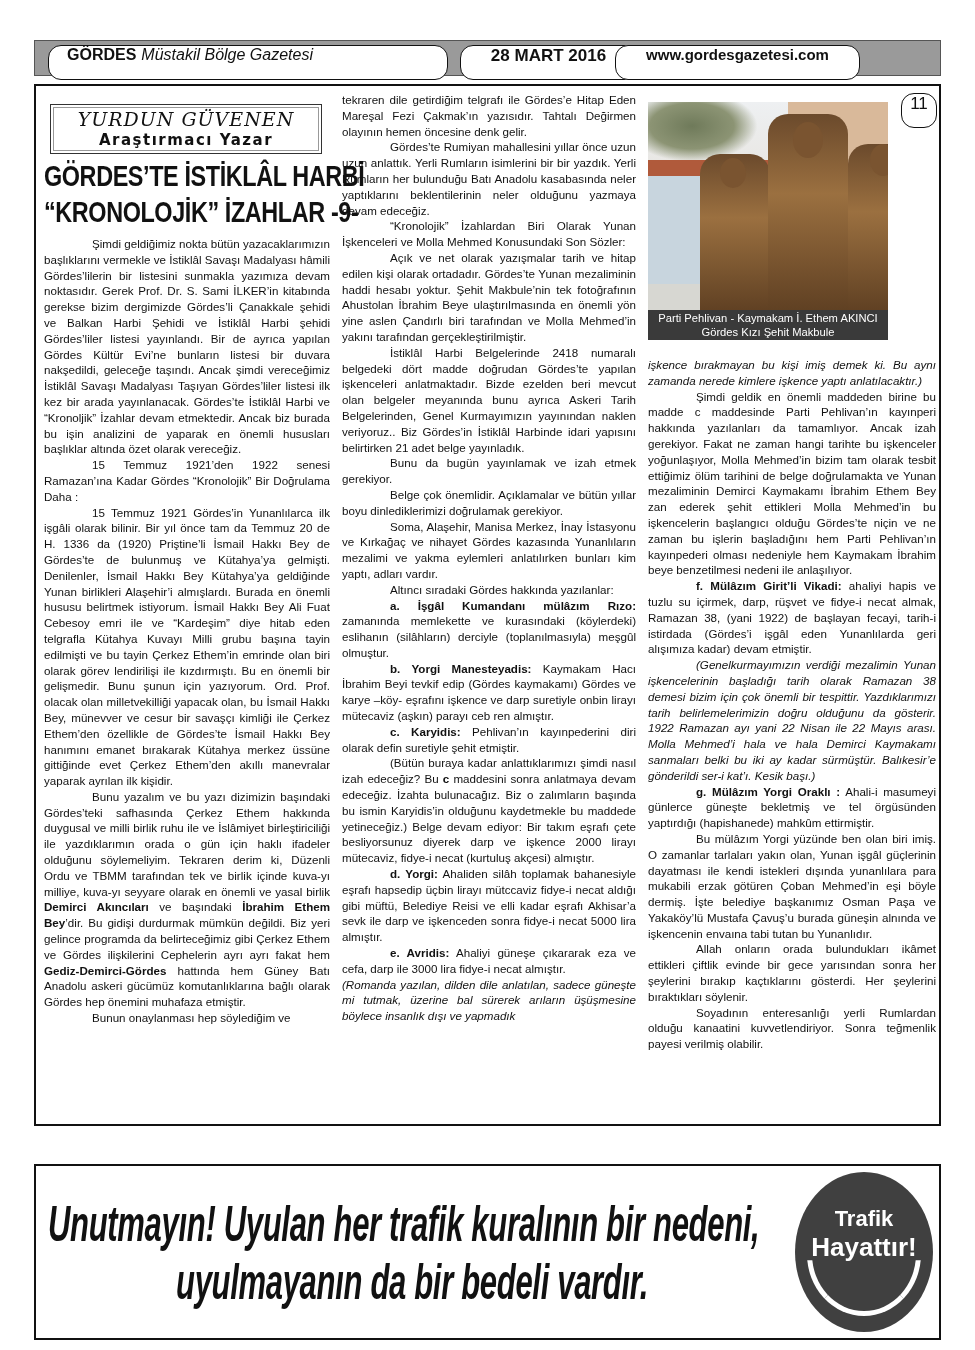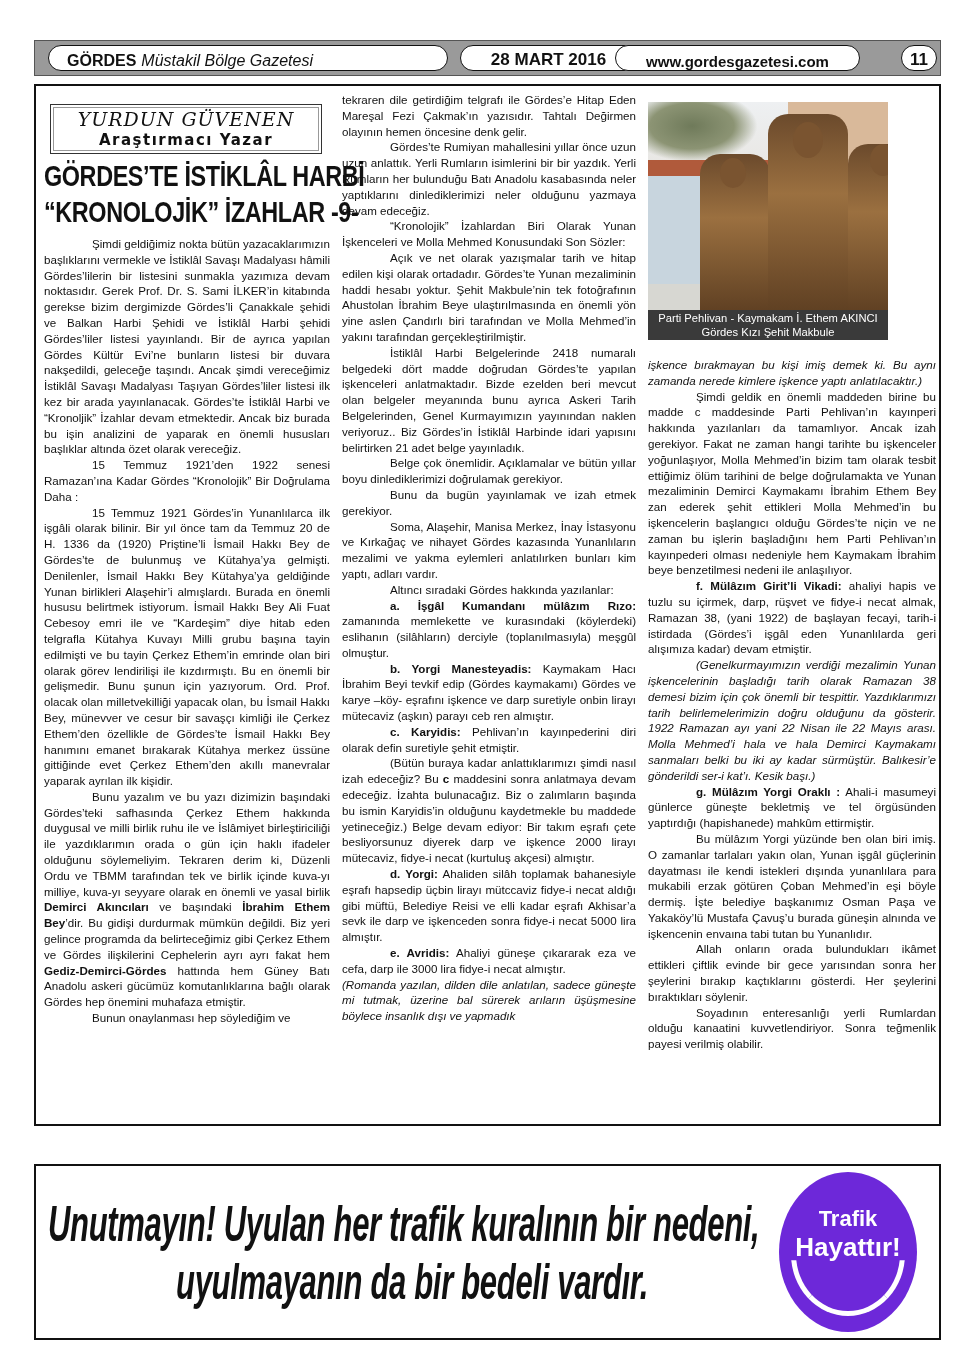--- a/index.html
+++ b/index.html
@@ -5,31 +5,31 @@
   * { box-sizing: border-box; margin: 0; padding: 0; }
   html, body { width: 975px; height: 1350px; background: #ffffff; overflow: hidden; }
   body { position: relative; font-family: "Liberation Sans", sans-serif; color: #111; }
 
   
   .header-bar {
     position: absolute; left: 34px; top: 40px; width: 907px; height: 36px;
     background: #9a9a9a; border: 1.5px solid #555;
   }
   .pill {
-    position: absolute; top: 4px; height: 26px; background: #fff;
+    position: absolute; top: 4px; height: 35px; background: #fff;
     border: 1.5px solid #111; border-radius: 13px;
-    display: flex; align-items: flex-end; justify-content: center;
+    display: flex; align-items: flex-start; justify-content: center;
     font-size: 16px; white-space: nowrap;
   }
   .pill.title { left: 13px; width: 400px; justify-content: flex-start; padding-left: 18px; }
   .pill.title b { font-weight: bold; margin-right: 5px; }
   .pill.title i { font-style: italic; }
   .pill.date { left: 425px; width: 177px; font-weight: bold; font-size: 17px; }
   .pill.web { left: 580px; width: 245px; font-weight: bold; font-size: 15px; }
-  .pill.page { left: 866px; width: 36px; font-weight: bold; font-size: 17px; }
+  .pill.page { left: 866px; width: 36px; font-weight: normal; font-size: 17px; margin-top: 48px; }
 
   
   .article-frame {
     position: absolute; left: 34px; top: 84px; width: 907px; height: 1042px;
     border: 2.5px solid #111;
   }
 
   .col { position: absolute; top: 8px; font-size: 11.6px; line-height: 15.8px; text-align: justify; }
   .col p { text-indent: 48px; }
   .col p.noindent { text-indent: 0; }
@@ -89,22 +89,22 @@
     border: 2.5px solid #111; background: #fff; margin-top: 28px;
   }
   .ad-line1, .ad-line2 {
     position: absolute; font-family: "Liberation Sans", sans-serif; font-weight: bold; font-style: italic;
     font-size: 50px; line-height: 56px; white-space: nowrap;
     transform: scaleX(0.62); transform-origin: left top; letter-spacing: -0.5px;
   }
   .ad-line1 { left: 12px; top: 30px; }
   .ad-line2 { left: 140px; top: 88px; }
   .ad-badge {
-    position: absolute; right: 22px; top: 6px; width: 138px; height: 160px; border-radius: 50%;
-    background: #6d28d9;
+    position: absolute; right: 6px; top: 6px; width: 138px; height: 160px; border-radius: 50%;
+    background: #404040;
   }
   .ad-badge .smile {
     position: absolute; left: 12px; top: 20px; width: 114px; height: 124px;
     border: 5px solid #fff; border-top-color: transparent; border-left-color: transparent; border-right-color: transparent;
     border-radius: 50%;
   }
   .ad-badge .smile-sides {
     position: absolute; left: 12px; top: 20px; width: 114px; height: 124px;
     border-radius: 50%; border: 5px solid transparent; border-left-color: #fff; border-right-color: #fff;
     clip-path: inset(55% 0 0 0);
@@ -142,26 +142,26 @@
     </div>
     <p style="margin-top:2px">Şimdi geldiğimiz nokta bütün yazacaklarımızın başlıklarını vermekle ve İstiklâl Savaşı Madalyası hâmili Gördes’lilerin bir listesini sunmakla yazımıza devam noktasıdır. Gerek Prof. Dr. S. Sami İLKER’in kitabında gerekse bizim dergimizde Gördes’li Çanakkale şehidi ve Balkan Harbi Şehidi ve İstiklâl Harbi şehidi Gördes’liler listesi yayınlandı. Bir de ayrıca yapılan Gördes Kültür Evi’ne bunların listesi bir duvara nakşedildi, geleceğe taşındı. Ancak şimdi vereceğimiz İstiklâl Savaşı Madalyası Taşıyan Gördes’liler listesi ilk kez bir arada yayınlanacak. Gördes’te İstiklâl Harbi ve “Kronoljik” İzahlar devam etmektedir. Ancak biz burada bu işin analizini de yaparak en önemli hususları başlıklar altında özet olarak vereceğiz.</p>
     <p>15 Temmuz 1921’den 1922 senesi Ramazan’ına Kadar Gördes “Kronolojik” Bir Doğrulama Daha :</p>
     <p>15 Temmuz 1921 Gördes’in Yunanlılarca ilk işgâli olarak bilinir. Bir yıl önce tam da Temmuz 20 de H. 1336 da (1920) Priştine’li İsmail Hakkı Bey de Gördes’te de bulunmuş ve Kütahya’ya gelmişti. Denilenler, İsmail Hakkı Bey Kütahya’ya geldiğinde Yunan birlikleri Alaşehir’i almışlardı. Burada en önemli hususu belirtmek istiyorum. İsmail Hakkı Bey Ali Fuat Cebesoy emri ile ve “Kardeşim” diye hitab eden telgrafla Kütahya Kuvayı Milli grubu başına tayin edilmişti ve bu tayin Çerkez Ethem’in emrinde olan biri olarak görev lendirilişi ile kızdırmıştı. Bu en önemli bir gelişmedir. Bunu şunun için yazıyorum. Ord. Prof. olacak olan milletvekilliği yapacak olan, bu İsmail Hakkı Bey, münevver ve cesur bir savaşçı kimliği ile Çerkez Ethem’den özellikle de Gördes’te İsmail Hakkı Bey hanımını emanet bırakarak Kütahya merkez üssüne gittiğinde evet Çerkez Ethem’den akıllı manevralar yaparak ayrılan ilk kişidir.</p>
     <p><span>Bunu yazalım ve bu yazı dizimizin başındaki Gördes’teki safhasında Çerkez Ethem hakkında duygusal ve milli birlik ruhu ile ve İslâmiyet birleştiriciliği ile yazdıklarımın orada o gün için haklı ifadeler olduğunu söylemeliyim. Tekraren derim ki, Düzenli Ordu ve TBMM tarafından tek ve birlik içinde kuva-yı milliye, kuva-yı seyyare olarak en önemli ve yasal birlik </span><b>Demirci Akıncıları</b><span> ve başındaki </span><b>İbrahim Ethem Bey</b><span>’dir. Bu gidişi durdurmak mümkün değildi. Biz yeri gelince programda da belirteceğimiz gibi Çerkez Ethem ve Gördes ilişkilerini Cephelerin ayrı ayrı fakat hem </span><b>Gediz-Demirci-Gördes</b><span> hattında hem Güney Batı Anadolu askeri gücümüz komutanlıklarına bağlı olarak Gördes hep önemini muhafaza etmiştir.</span></p>
     <p>Bunun onaylanması hep söylediğim ve</p>
   </div>
 
   <div class="col col-mid">
     <p class="noindent">tekraren dile getirdiğim telgrafı ile Gördes’e Hitap Eden Mareşal Fezi Çakmak’ın yazısıdır. Tahtalı Değirmen olayının hemen öncesine denk gelir.</p>
-    <p>Gördes’te Rumiyan mahallesini yıllar önce uzun uzun anlattık. Yerli Rumların isimlerini bir bir yazdık. Yerli Rumların her bulunduğu Batı Anadolu kasabasında neler yaptıklarını dinlediklerimizi neler olduğunu yazmaya devam edeceğiz.</p>
+    <p>Gördes’te Rumiyan mahallesini yıllar önce uzun uzun anlattık. Yerli Rumların isimlerini bir bir yazdık. Yerli Rumların her bulunduğu Batı Anadolu kasabasında neler yaptıklarını beklentilerinin neler olduğunu yazmaya devam edeceğiz.</p>
     <p>“Kronolojik” İzahlardan Biri Olarak Yunan İşkenceleri ve Molla Mehmed Konusundaki Son Sözler:</p>
     <p>Açık ve net olarak yazışmalar tarih ve hitap edilen kişi olarak ortadadır. Gördes’te Yunan mezaliminin haddi hesabı yoktur. Şehit Makbule’nin tek fotoğrafının Ahustolan İbrahim Beye ulaştırılmasında en önemli yön yine aslen Çandırlı biri tarafından ve Molla Mehmed’in yakını tarafından gerçekleştirilmiştir.</p>
     <p>İstiklâl Harbi Belgelerinde 2418 numaralı belgedeki dört madde doğrudan Gördes’te yapılan işkenceleri anlatmaktadır. Bizde ezelden beri mevcut olan belgeler meyanında bunu ayrıca Askeri Tarih Belgelerinden, Genel Kurmayımızın yayınından naklen veriyoruz.. Biz Gördes’in İstiklâl Harbinde idari yapısını belirtirken 21 adet belge yayınladık.</p>
+    <p>Bunu da bugün yayınlamak ve izah etmek gerekiyor.</p>
     <p>Belge çok önemlidir. Açıklamalar ve bütün yıllar boyu dinlediklerimizi doğrulamak gerekiyor.</p>
-    <p>Bunu da bugün yayınlamak ve izah etmek gerekiyor.</p>
     <p>Soma, Alaşehir, Manisa Merkez, İnay İstasyonu ve Kırkağaç ve nihayet Gördes kazasında Yunanlıların mezalimi ve yakma eylemleri anlatılırken bunları kim yaptı, adları vardır.</p>
     <p>Altıncı sıradaki Gördes hakkında yazılanlar:</p>
     <p><b>a.  İşgâl Kumandanı mülâzım Rızo:</b><span> zamanında memlekette ve kurasındaki (köylerdeki) eslihanın (silâhların) derciyle (toplanılmasıyla) meşgûl olmuştur.</span></p>
     <p><b>b. Yorgi Manesteyadis:</b><span> Kaymakam Hacı İbrahim Beyi tevkif edip (Gördes kaymakamı) Gördes ve karye –köy- eşrafını işkence ve darp suretiyle onbin lirayı mütecaviz (aşkın) parayı ceb ren almıştır.</span></p>
     <p><b>c. Karyidis:</b><span> Pehlivan’ın kayınpederini diri olarak defin suretiyle şehit etmiştir.</span></p>
     <p><span>(Bütün buraya kadar anlattıklarımızı şimdi nasıl izah edeceğiz? Bu </span><b>c</b><span> maddesini sonra anlatmaya devam edeceğiz. İzahta bulunacağız. Biz o zalımların başında bu ismin Karyidis’in olduğunu kaydetmekle bu maddede yetineceğiz.) Belge devam ediyor: Bir takım eşrafı çete besliyorsunuz diyerek darp ve işkence 2000 lirayı mütecaviz, fidye-i necat (kurtuluş akçesi) almıştır.</span></p>
     <p><b>d. Yorgi:</b><span> Ahaliden silâh toplamak bahanesiyle eşrafı hapsedip üçbin lirayı mütccaviz fidye-i necat aldığı gibi müftü, Belediye Reisi ve elli kadar eşrafı Akhisar’a sevk ile darp ve işkenceden sonra fidye-i necat 5000 lira almıştır.</span></p>
     <p><b>e. Avridis:</b><span>  Ahaliyi güneşe çıkararak eza ve cefa, darp ile 3000 lira fidye-i necat almıştır.</span></p>
     <p class="noindent"><em>(Romanda yazılan, dilden dile anlatılan, sadece güneşte mi tutmak, üzerine bal sürerek arıların üşüşmesine böylece insanlık dışı ve yapmadık</em></p>
   </div>

